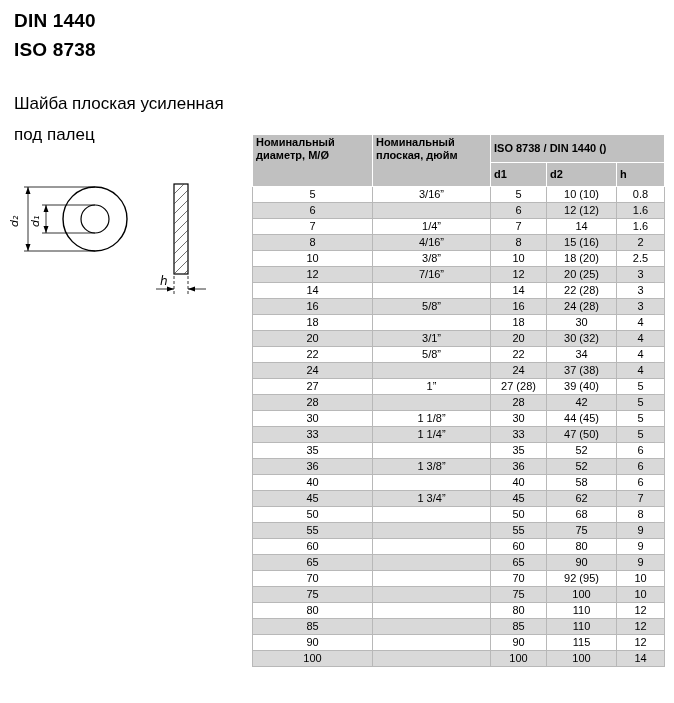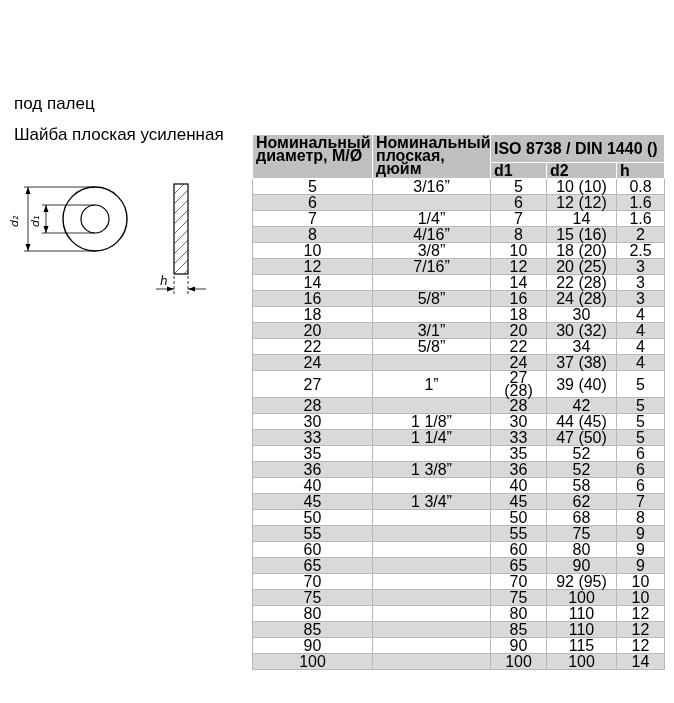--- a/index.html
+++ b/index.html
@@ -13,44 +13,48 @@
   .titles { position:absolute; left:14px; top:6px; }
   .title  { font-size:19px; font-weight:700; line-height:29px; letter-spacing:0.2px; }
 
   .product { position:absolute; left:14px; top:88px; font-size:17px; line-height:31px; }
 
   .drawing { position:absolute; left:8px; top:175px; }
   .drawing text { font-family:"DejaVu Sans", sans-serif; font-style:italic; }
 
   table.dims {
     position:absolute; left:252px; top:134px; width:412px;
-    border-collapse:collapse; table-layout:fixed; font-size:16px;
+    border-collapse:collapse; table-layout:fixed; font-size:11px;
   }
   .dims th {
     background:#c0c0c0; border:1px solid #ffffff; font-weight:700;
     padding:1px 3px; text-align:left; line-height:13px;
   }
   .dims th.th-left { text-align:left; vertical-align:top; }
   .dims thead tr:first-child th { height:28px; }
-  .dims thead tr:last-child th  { height:16px; }
+  .dims thead tr:last-child th  { height:24px; }
   .dims td {
     border:1px solid #b8b8b8; text-align:center; padding:0 3px;
     height:16px; line-height:13px;
   }
   .dims tbody tr:nth-child(even) { background:#d9d9d9; }
 </style>
 </head>
 <body>
 
 <div class="page">
 
+  <div class="titles">
+    <div class="title">DIN 1440</div>
+    <div class="title">ISO 8738</div>
+  </div>
 
   <div class="product">
+    <div>Шайба плоская усиленная</div>
     <div>под палец</div>
-    <div>Шайба плоская усиленная</div>
   </div>
 
   <div class="drawing">
     <svg width="235" height="140" viewBox="0 0 235 140">
 
       <g>
         <circle cx="87" cy="44" r="32" fill="none" stroke="#000" stroke-width="1.4"></circle>
         <circle cx="87" cy="44" r="14" fill="none" stroke="#000" stroke-width="1.2"></circle>
       </g>
 

